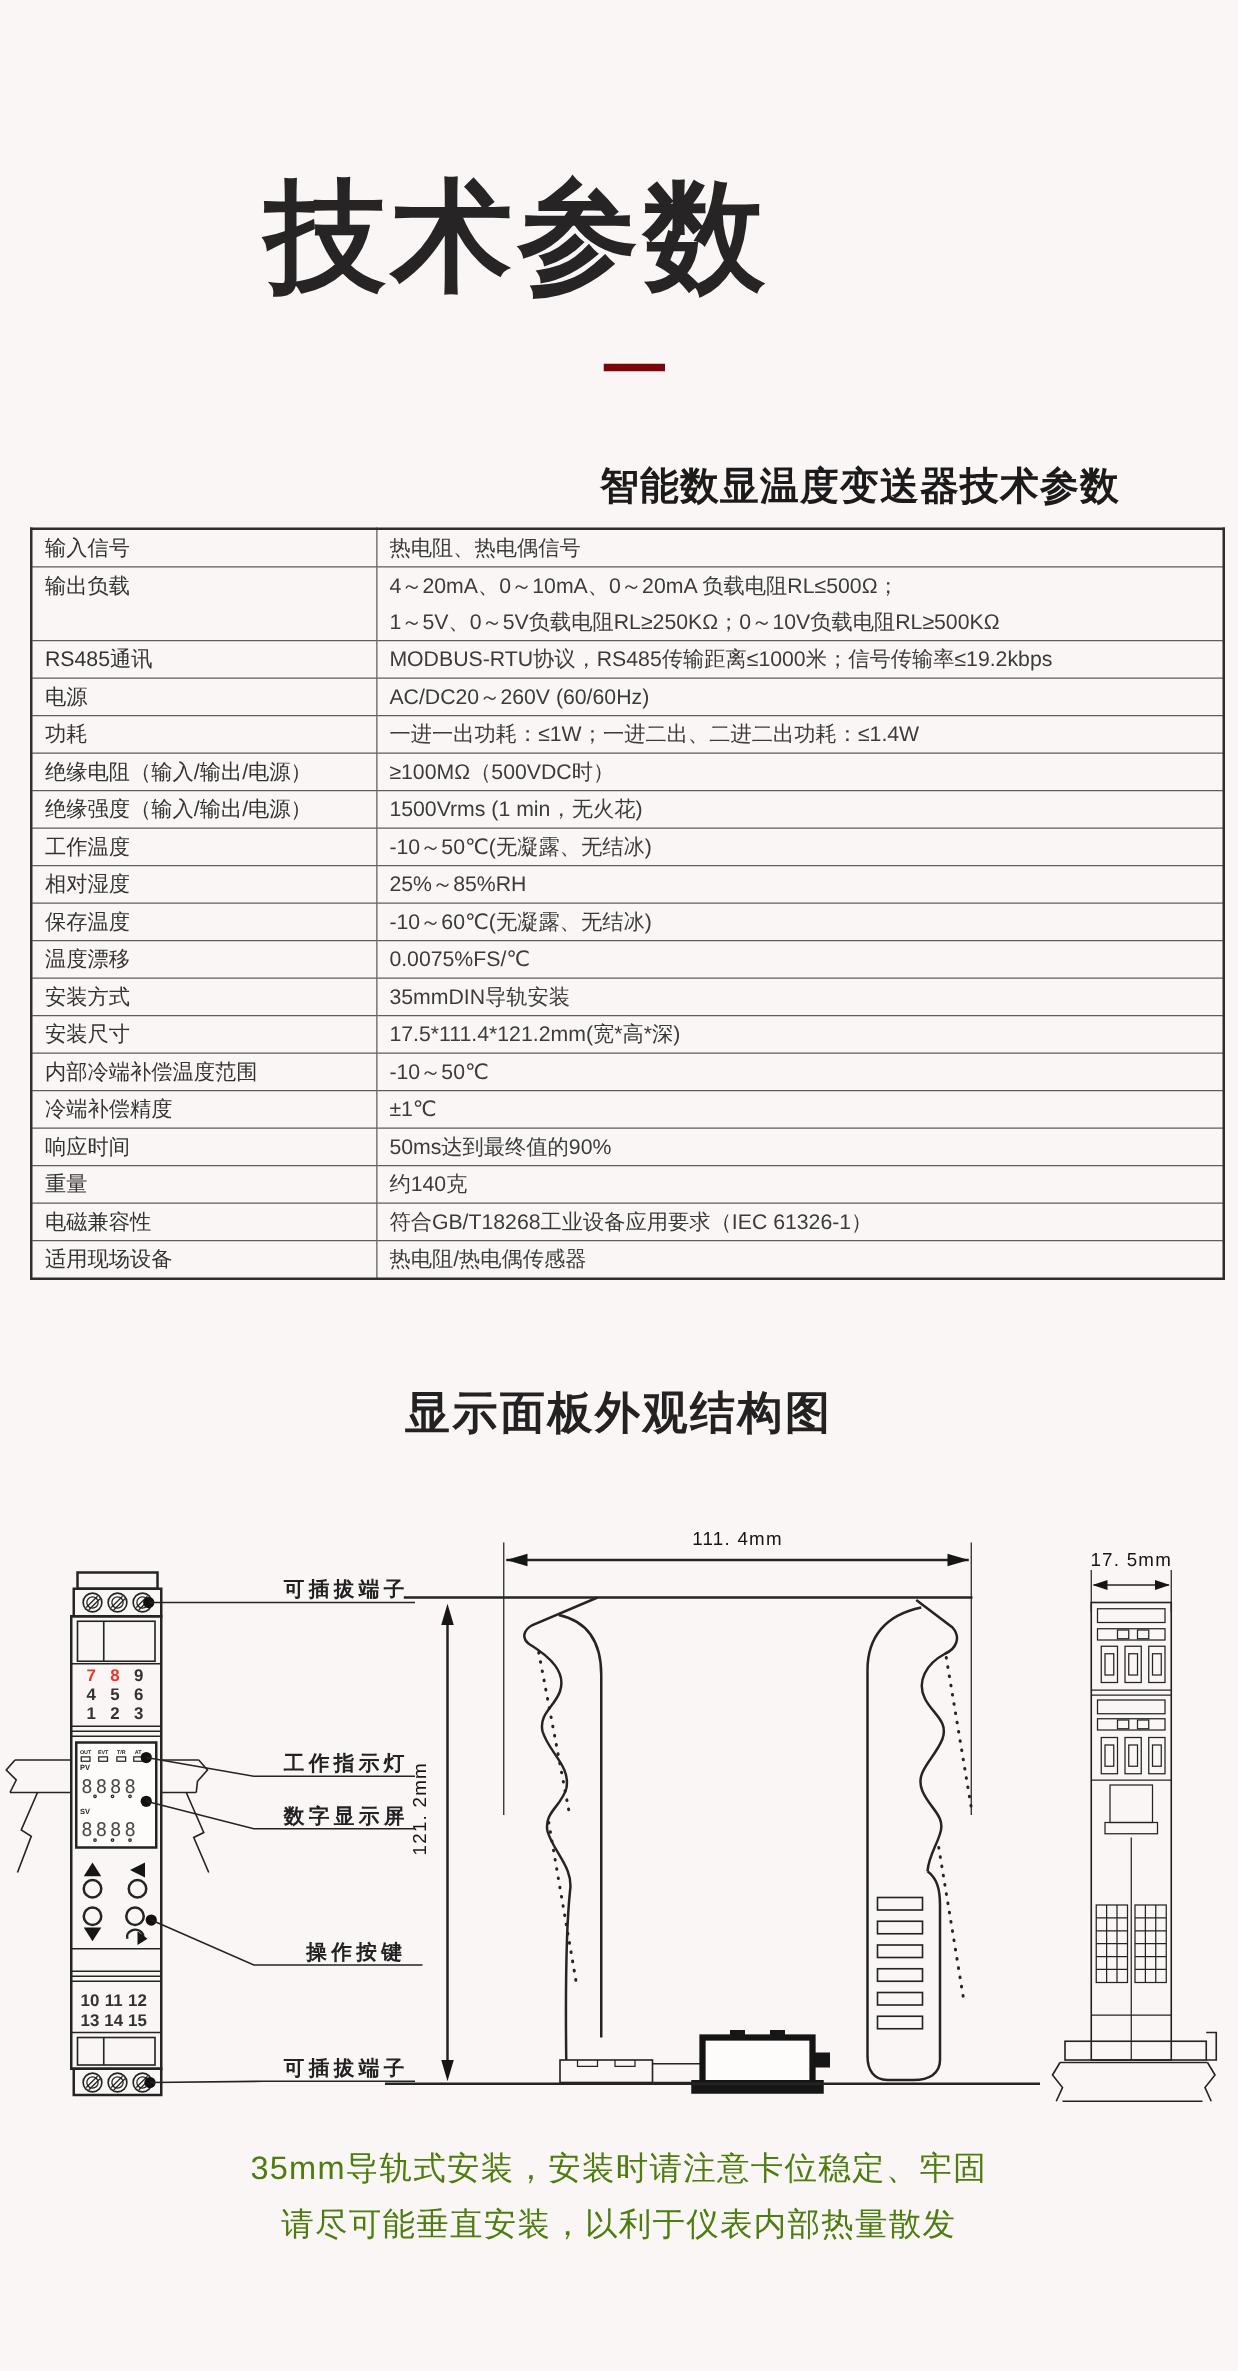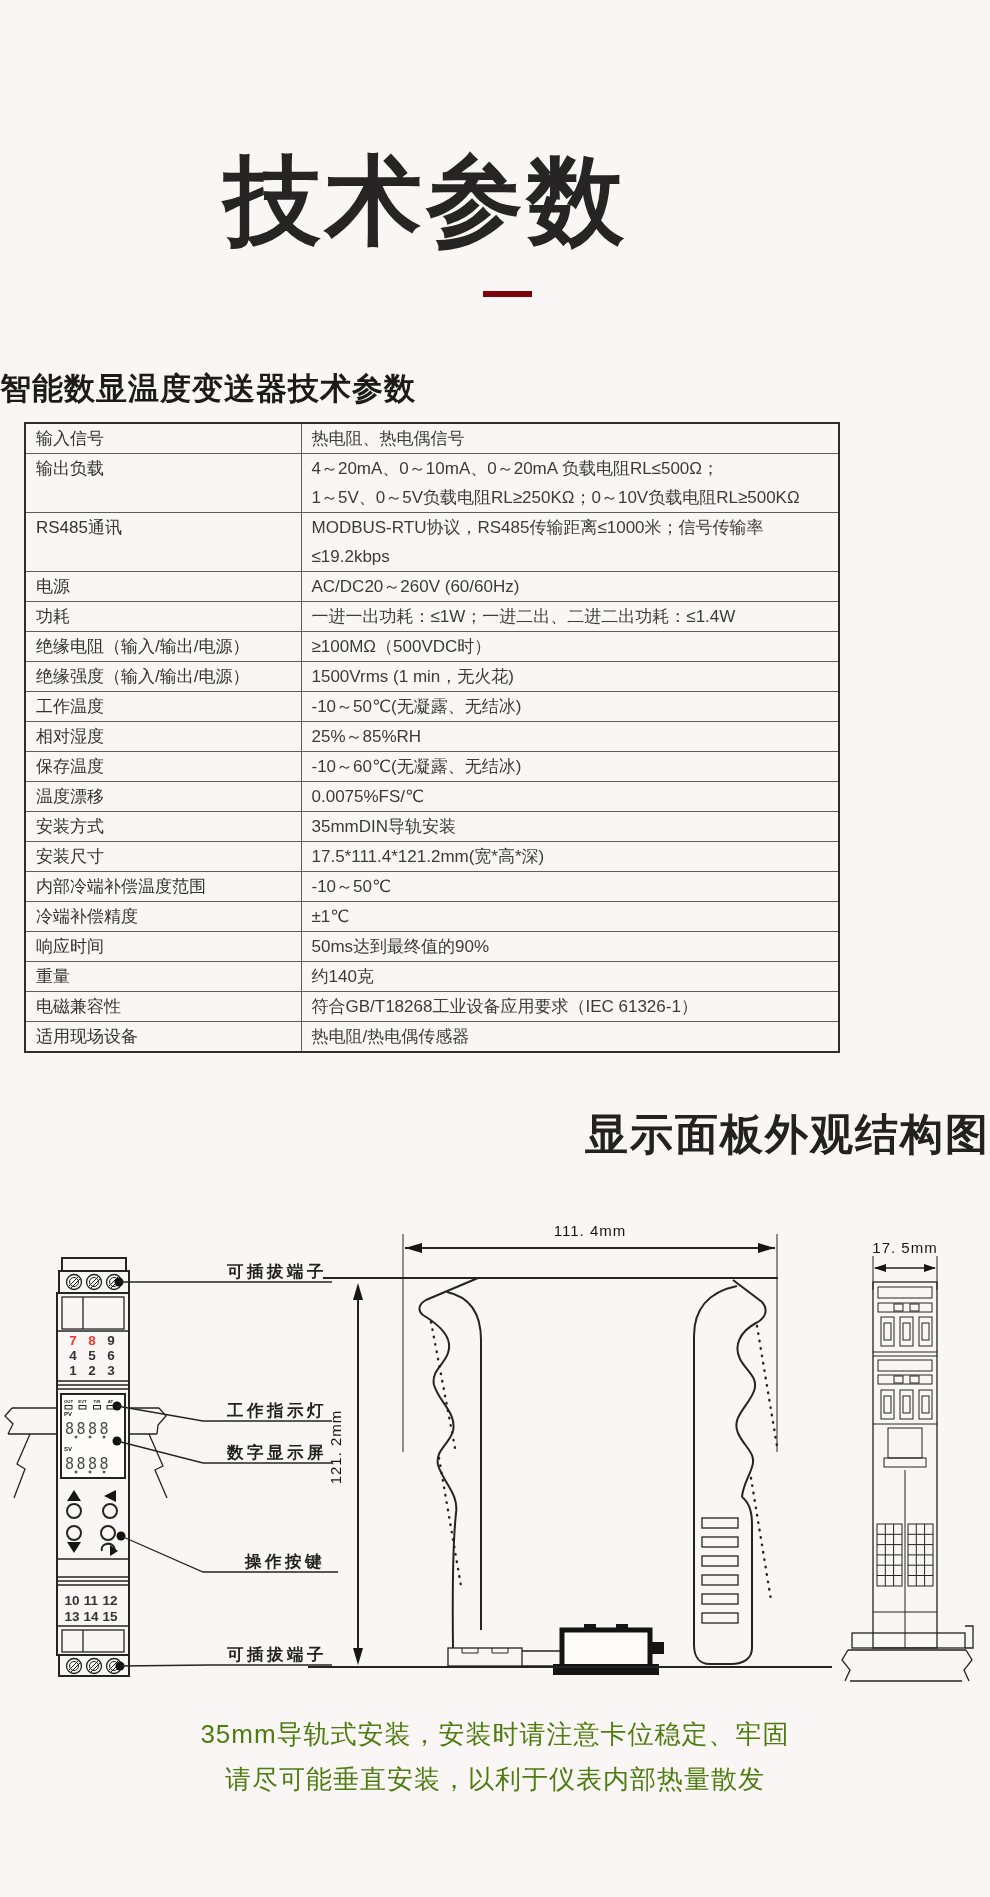--- a/index.html
+++ b/index.html
@@ -6,44 +6,44 @@
   body{
     width:990px;height:1897px;position:relative;
     background:#faf6f5;
     font-family:"Liberation Sans","DejaVu Sans",sans-serif;
     color:#262424;overflow:hidden;
   }
   .abs{position:absolute;}
   .page-title{
     top:134px;left:0;width:820px;text-align:center;
     font-size:97px;font-weight:900;letter-spacing:4px;color:#262424;
-    margin:16px;line-height:1.05;
+    margin:4px;line-height:1.05;
   }
   .title-divider{
     top:291px;left:483px;width:49px;height:6px;background:#7b050b;
   }
   .table-title{
-    top:368px;left:0;width:896px;text-align:left;
+    top:368px;left:0;width:896px;text-align:right;
     font-size:31px;font-weight:bold;letter-spacing:1px;color:#1c1a1a;margin:0;
   }
   table.spec{
-    position:absolute;top:422px;left:24px;width:816px;
+    position:absolute;top:422px;left:24px;width:956px;
     border-collapse:collapse;table-layout:fixed;
     border:2px solid #2e2e2e;
   }
   table.spec td{
     border:1px solid #5d5d5d;
     font-size:17px;line-height:29px;color:#3b3b3b;
     padding:0 6px 0 10px;vertical-align:top;
     white-space:pre-line;
   }
   table.spec td.label{color:#333;}
   .section-title{
-    top:1106px;left:0;width:990px;text-align:right;
-    font-size:43px;font-weight:600;letter-spacing:2px;color:#232121;margin:0;
+    top:1106px;left:0;width:990px;text-align:center;
+    font-size:36px;font-weight:600;letter-spacing:2px;color:#232121;margin:0;
   }
   .footer-note{
     top:1712px;left:0;width:990px;text-align:center;
     font-size:26px;line-height:45px;color:#4d7c0f;font-weight:400;letter-spacing:1px;
   }
   svg#diagram{position:absolute;left:0;top:1180px;width:990px;height:517px;}
   
   .ln{stroke:#242424;fill:none;stroke-width:1.3;}
   .thk{stroke-width:2;}
   .thn{stroke-width:1;}

